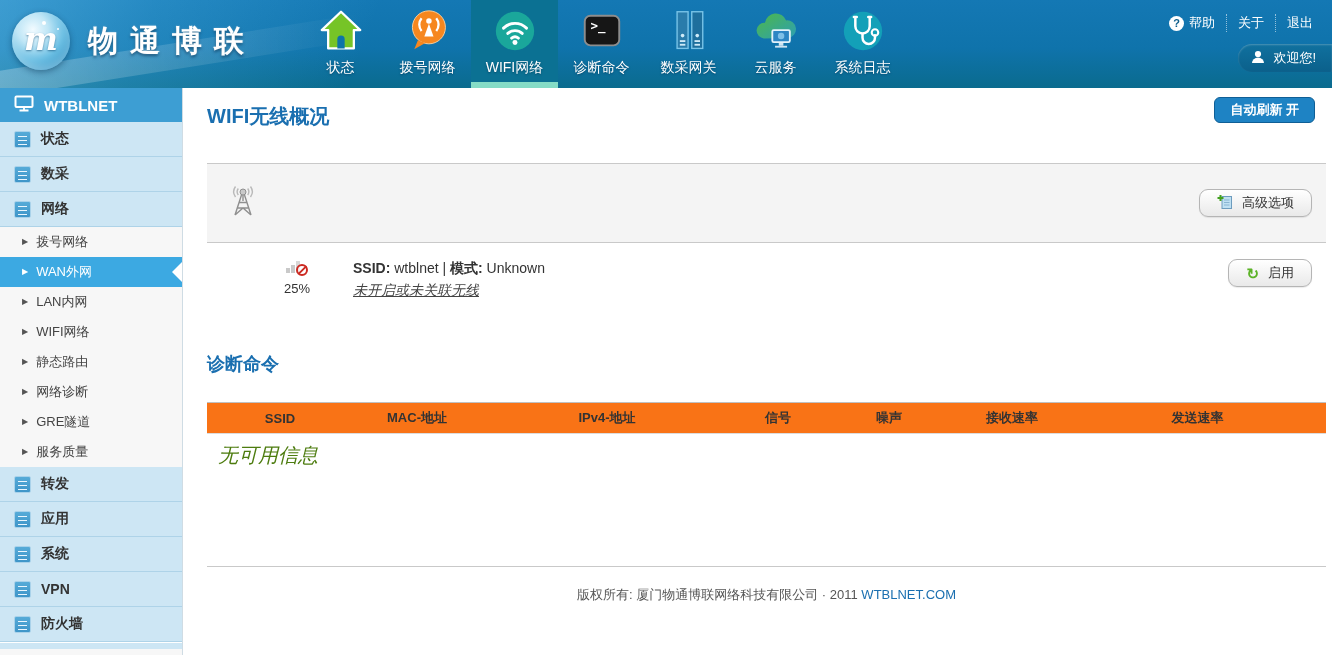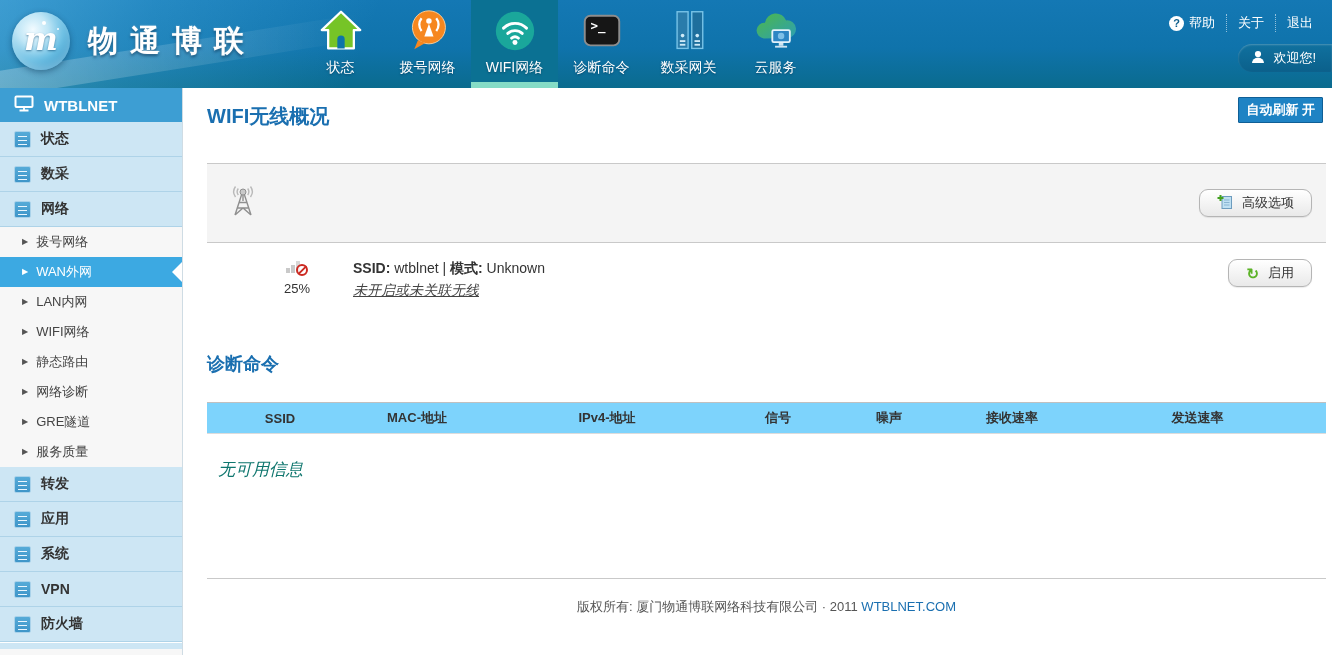--- a/index.html
+++ b/index.html
@@ -64,22 +64,22 @@
   .side .partial { height:7px; background:#cde6f4; border-top:1px solid #fff; }
   .licon { width:17px; height:17px; flex:0 0 17px; border:1px solid #a9d2ea; border-radius:2px;
     background:linear-gradient(#56abd8,#3e95c8); position:relative; }
   .licon::after { content:''; position:absolute; left:3px; right:3px; top:4px; height:9px;
     background:repeating-linear-gradient(to bottom,#eaf6fd 0 1.5px, transparent 1.5px 4px); }
 
   
   .main { position:absolute; left:184px; top:88px; width:1148px; height:520px; background:#fff;
     padding:0 6px 0 23px; }
   .page-title { padding-top:15px; font-size:20px; font-weight:bold; color:#1a6fb0; }
-  .autorefresh { position:absolute; top:9px; right:9px; background:#1e83c4; border:1px solid #0f5f96;
-    color:#fff; font-size:13px; font-weight:bold; padding:3px 7px; cursor:pointer; border-radius:1px; }
+  .autorefresh { position:absolute; top:9px; right:17px; background:#1e83c4; border:1px solid #0f5f96;
+    color:#fff; font-size:13px; font-weight:bold; padding:3px 15px; cursor:pointer; border-radius:6px; }
 
   .panel { margin-top:33px; }
   .panel-head { border-top:1px solid #c9c9c9; background:#f4f4f4; height:79px;
     display:flex; align-items:center; padding:0 14px 0 22px; }
   .panel-head .ptitle { font-size:17px; font-weight:bold; color:#333; margin-left:24px; }
   .panel-head .spacer, .panel-body .spacer { flex:1; }
   .btn { display:inline-flex; align-items:center; gap:9px; height:28px; padding:0 14px;
     background:linear-gradient(#ffffff,#e9e9e9); border:1px solid #b5b5b5; border-radius:9px;
     font-size:13px; color:#333; cursor:pointer; box-shadow:0 1px 1px rgba(0,0,0,.08); }
   .btn.wide { padding:0 17px; }
@@ -97,23 +97,23 @@
   .nosig::after { content:''; position:absolute; left:-1px; top:3.2px; width:11px; height:2px;
     background:#cc2a22; transform:rotate(-45deg); }
   .wifitext { margin-left:36px; font-size:14px; color:#333; line-height:21px; }
   .wifitext .lab { font-weight:bold; }
   .wifitext .stat { font-style:italic; color:#444; margin-top:1px;text-decoration:underline; }
   .btnrow { display:flex; align-items:center; margin-top:1px; }
   .red-box { border:3px solid #e2271c; padding:2px; margin-left:8px; display:inline-flex; }
 
   .section-title { margin-top:29px; font-size:18px; font-weight:bold; color:#1a6fb0; }
   table.stations { width:100%; border-collapse:collapse; margin-top:26px; }
-  table.stations th { background:#7dd3fc; border-top:1px solid #c0c0c0; border-bottom:1px solid #dcdcdc;
+  table.stations th { background:#f97316; border-top:1px solid #c0c0c0; border-bottom:1px solid #dcdcdc;
     height:31px; font-size:13px; color:#333; font-weight:bold; text-align:center; }
-  .empty { margin-top:24px; padding-left:11px; font-style:italic; font-size:17px; color:#0f766e; }
+  .empty { margin-top:8px; padding-left:11px; font-style:italic; font-size:20px; color:#4d7c0f; }
 
   .foot { margin-top:97px; border-top:1px solid #c9c9c9; text-align:center; padding-top:19px;
     font-size:13px; color:#555; }
   .foot a { color:#1a6fb0; text-decoration:none; cursor:pointer; }
 </style>
 </head>
 <body>
 
 <div class="app">
 
@@ -192,20 +192,32 @@
             </linearGradient>
               </defs>
             <path d="M13 32 a8.5 8.5 0 0 1 1-17 a12 12 0 0 1 23-2.5 a9 9 0 0 1 2 19.2 L13 32 Z" fill="url(#cg)"></path>
             <rect x="22" y="23" width="19" height="13" rx="1.5" fill="#2e86c4" stroke="#e4f2fa" stroke-width="2"></rect>
             <circle cx="31.5" cy="29.5" r="3.5" fill="#7fc0e8"></circle>
             <rect x="29" y="37" width="5" height="3" fill="#cfe4f2"></rect>
             <rect x="25" y="40" width="13" height="2" fill="#cfe4f2"></rect>
           </svg>
         </span>
         <span class="lbl">云服务</span>
+      </div>
+      <div class="tab">
+        <span class="ic">
+          <svg width="46" height="46" viewBox="0 0 48 48">
+            <circle cx="24" cy="24" r="20" fill="#13a0b8"></circle>
+            <path d="M16 11 v8 a7.5 7.5 0 0 0 15 0 v-8" stroke="#fff" stroke-width="2.6" fill="none" stroke-linecap="round"></path>
+            <path d="M23.5 27 v4 a6.5 6.5 0 0 0 13 0 v-2.5" stroke="#fff" stroke-width="2.6" fill="none" stroke-linecap="round"></path>
+            <circle cx="36.5" cy="25.5" r="3.4" fill="none" stroke="#fff" stroke-width="2.2"></circle>
+            <path d="M14.5 9.5 h3 M29.5 9.5 h3" stroke="#fff" stroke-width="2.6" stroke-linecap="round"></path>
+          </svg>
+        </span>
+        <span class="lbl">系统日志</span>
       </div>
     </nav>
 
     <div class="toplinks">
       <span class="toplink">
         <span class="qmark">?</span>
         <span>帮助</span>
       </span>
       <span class="toplink">
         <span>关于</span>

